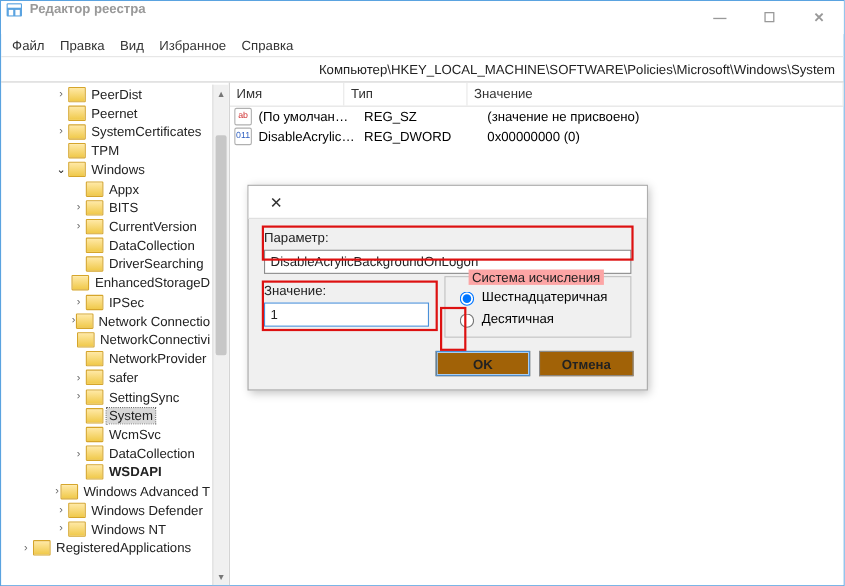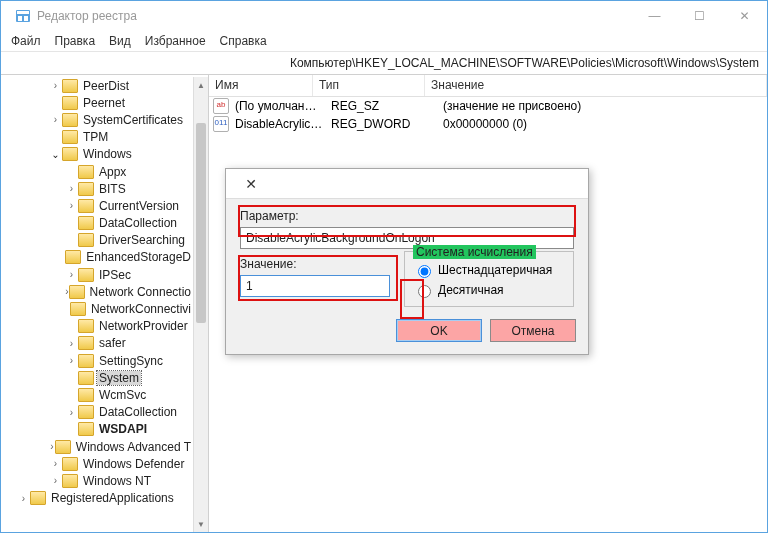--- a/index.html
+++ b/index.html
@@ -1,18 +1,18 @@
 <!DOCTYPE html>
 <html><head>
 <meta charset="utf-8">
 <style>
   * { box-sizing: border-box; font-family: "Segoe UI", Tahoma, sans-serif; font-size: 12px; }
   body { margin: 0; background: #fff; width: 768px; height: 533px; overflow: hidden; position: relative; }
   .window { width: 768px; height: 533px; border: 1px solid #5aa3e0; display: flex; flex-direction: column; }
-  .titlebar { height: 30px; background: #fff; display: flex; align-items: center; padding-left: 14px; }
+  .titlebar { height: 30px; background: #fff; display: flex; padding-left: 4px; font-weight: bold; }
   .titlebar .icon { width: 16px; height: 16px; margin-right: 6px; }
   .title-text { flex: 1; color: #999; }
   .winbtns { display: flex; }
   .winbtn { width: 45px; height: 30px; display: flex; align-items: center; justify-content: center; color: #999; }
   .menubar { height: 20px; display: flex; gap: 14px; padding: 0 10px; color: #333; align-items: center; }
   .menubar span { cursor: default; }
   .pathbar { height: 24px; border-top: 1px solid #e5e5e5; border-bottom: 1px solid #d0d0d0; padding: 3px 8px; color: #222; display: flex; align-items: center; justify-content: flex-end; }
   .content { flex: 1; display: flex; min-height: 0; }
   .tree { width: 208px; border-right: 1px solid #d0d0d0; overflow: hidden; padding-top: 2px; }
   .tree-row { height: 17.2px; display: flex; align-items: center; white-space: nowrap; overflow: hidden; }
@@ -38,25 +38,25 @@
   .dlg-title { height: 30px; display: flex; align-items: center; padding: 0 10px; background: #fff; border-bottom: 1px solid #ddd; }
   .dlg-title .t { flex: 1; color: #333; }
   .dlg-close { width: 30px; text-align: center; font-size: 14px; color: #333; }
   .dlg-body { padding: 10px 14px 12px; position: relative; }
   .fld-label { color: #222; margin-bottom: 4px; }
   .txt { width: 100%; height: 22px; border: 1px solid #8a8a8a; background: #fff; padding: 2px 5px; color: #222; }
   .row2 { display: flex; gap: 14px; margin-top: 8px; }
   .val-col { width: 150px; }
   .sys-col { flex: 1; }
   .group { border: 1px solid #c0c0c0; padding: 6px 8px 8px; margin-top: -6px; }
-  .group-title { position: relative; top: -13px; background: #22c55e; display: inline-block; padding: 0 3px; color: #222; }
+  .group-title { position: relative; top: -13px; background: #fca5a5; display: inline-block; padding: 0 3px; color: #222; margin-left: 13px; }
   .radio-row { display: flex; align-items: center; gap: 4px; margin-top: -10px; }
   .radio-row + .radio-row { margin-top: 4px; }
   .dlg-buttons { display: flex; justify-content: flex-end; gap: 8px; padding: 0 12px 12px; }
-  .btn { width: 86px; height: 23px; border: 1px solid #8a8a8a; background: #fca5a5; color: #222; }
+  .btn { width: 86px; height: 23px; border: 1px solid #8a8a8a; background: #a16207; color: #222; font-weight: bold; }
   .btn.default { border: 1px solid #4a90d9; box-shadow: inset 0 0 0 1px #a6cdf2; }
   .redbox { position: absolute; border: 2px solid #d11; pointer-events: none; }
   .scrollbar { width: 15px; background: #f0f0f0; border-left: 1px solid #ddd; display: flex; flex-direction: column; }
   .sb-arrow { height: 16px; display: flex; align-items: center; justify-content: center; color: #777; font-size: 8px; }
   .sb-track { flex: 1; position: relative; }
   .sb-thumb { position: absolute; left: 2px; right: 2px; top: 30px; height: 200px; background: #c7c7c7; border-radius: 2px; }
   .tree-wrap { display: flex; height: 100%; }
   .tree-inner { flex: 1; overflow: hidden; }
 </style>
 </head>

